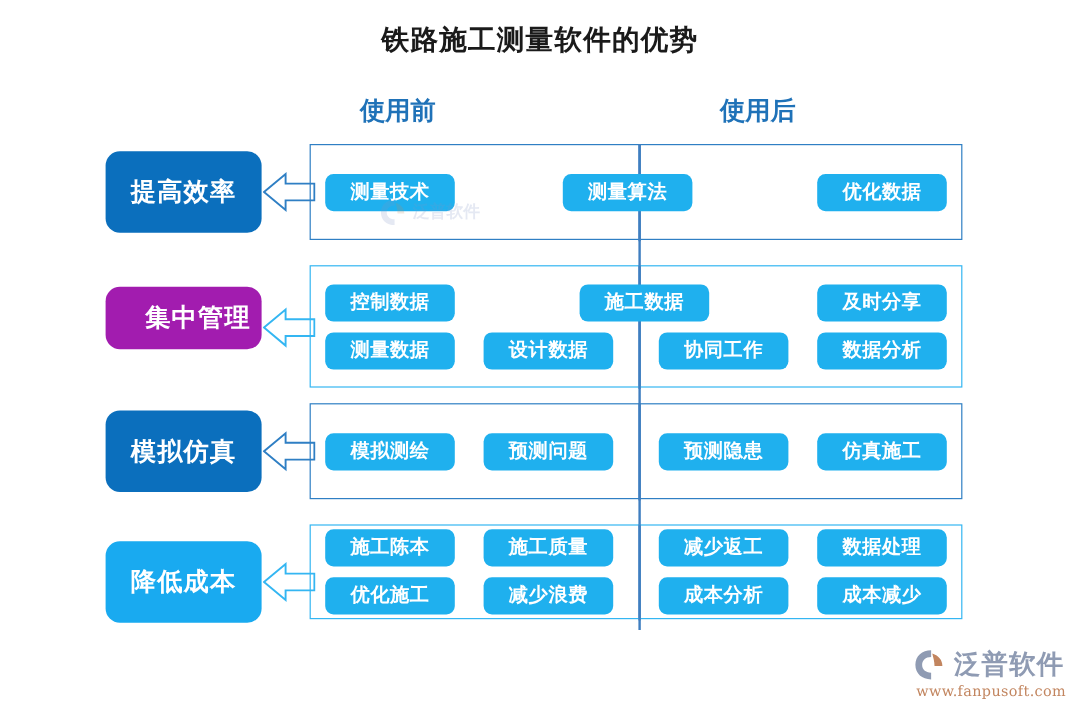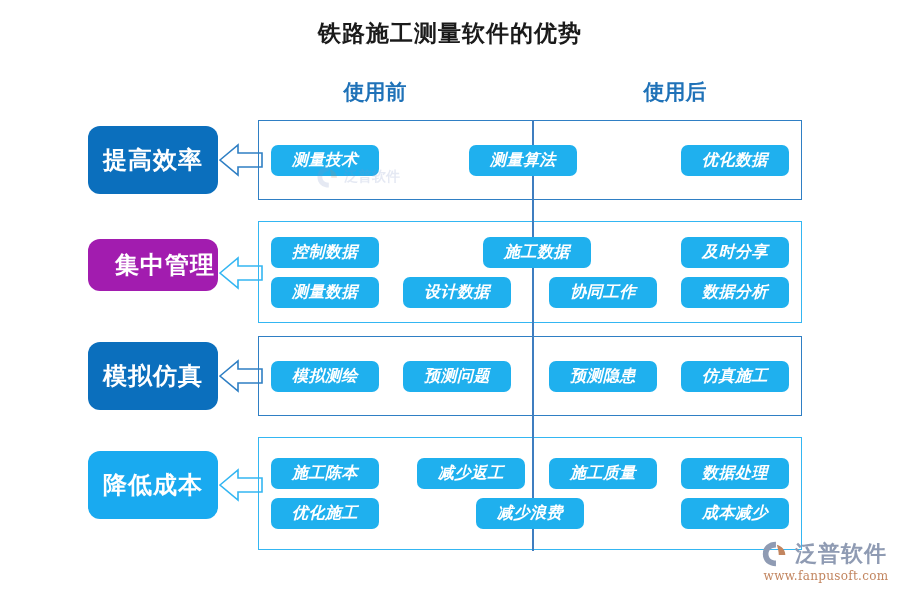--- a/index.html
+++ b/index.html
@@ -20,21 +20,21 @@
     color:#1a1a1a;
     letter-spacing:1px;
     font-family:"DejaVu Serif","Liberation Serif",serif;
   }
 
   
   .col-head{
     position:absolute;
     font-size:21px;font-weight:bold;
     color:#1f72b8;
-    text-align:center;
+    text-align:left;
     font-family:Liberation Mono, monospace;
   }
   .col-head.before{left:300px;top:78px;width:150px;}
   .col-head.after{left:600px;top:78px;width:150px;}
 
   
   .divider{
     position:absolute;
     left:532px;top:120px;
     width:1.5px;height:405px;
@@ -48,21 +48,21 @@
   .row-3{top:336px;height:98px;}
   .row-4{top:437px;height:95px;}
 
   
   .cat-box{
     position:absolute;left:88px;
     width:130px;
     border-radius:12px;
     display:flex;align-items:center;justify-content:center;
     color:#ffffff;
-    font-size:24px;font-weight:bold;
+    font-size:21px;font-weight:bold;
     letter-spacing:1px;
     font-family:"DejaVu Serif","Liberation Serif",serif;
     box-sizing:border-box;
   }
   .row-1 .cat-box{top:6px;height:68px;background:#0b6fbd;}
   .row-2 .cat-box{top:18px;height:52px;background:#a21caf;padding-left:24px;}
   .row-3 .cat-box{top:6px;height:68px;background:#0b6fbd;}
   .row-4 .cat-box{top:14px;height:68px;background:#19aaf0;}
 
   
@@ -77,26 +77,25 @@
   .row-3 .arrow{top:18px;height:44px;}
   .row-4 .arrow{top:26px;height:44px;}
   .arrow svg{display:block;width:100%;height:100%;}
 
   
   .container{
     position:absolute;
     left:258px;width:544px;
     box-sizing:border-box;
     background:transparent;
-    font-style:italic;
   }
   .row-1 .container{top:0;height:80px;border:1.5px solid #2f7fc4;}
   .row-2 .container{top:0;height:102px;border:1.5px solid #34b6f2;}
   .row-3 .container{top:0;height:80px;border:1.5px solid #2f7fc4;}
-  .row-4 .container{top:0;height:113px;border:1.5px solid #34b6f2;}
+  .row-4 .container{top:0;height:79px;border:1.5px solid #34b6f2;}
 
   
   .container .inner-split{
     position:absolute;left:273px;top:-1.5px;bottom:-1.5px;
     width:1.5px;background:#3f7ec0;
   }
 
   
   .pill-grid{
     position:absolute;left:0;right:0;top:0;bottom:0;
@@ -249,27 +248,28 @@
     <div class="arrow">
       <svg viewBox="0 0 44 44" preserveAspectRatio="none">
         <polygon points="1,22 19,7 19,15 43,15 43,29 19,29 19,37" fill="#ffffff" stroke="#34b6f2" stroke-width="1.6"></polygon>
       </svg>
     </div>
     <div class="container">
       <div class="inner-split"></div>
       <div class="pill-grid">
         <div class="pill-line">
           <div class="pill">施工陈本</div>
+          <div class="pill">施工质量</div>
           <div class="pill gap-l">减少返工</div>
-          <div class="pill">施工质量</div>
           <div class="pill">数据处理</div>
         </div>
         <div class="pill-line">
           <div class="pill">优化施工</div>
           <div class="pill">减少浪费</div>
+          <div class="pill gap-l">成本分析</div>
           <div class="pill">成本减少</div>
         </div>
       </div>
     </div>
   </div>
 
   <div class="wm-center">
     <svg width="26" height="26" viewBox="0 0 32 32">
       <path d="M3 16 C3 8 9 3 17 3 L17 9 C12 9 9 12 9 16 C9 20 12 23 17 23 L17 29 C9 29 3 24 3 16 Z" fill="#7f93c6"></path>
       <path d="M18 6 C24 8 27 12 27 17 L20 17 C20 13 19 10 18 6 Z" fill="#b98a63"></path>

